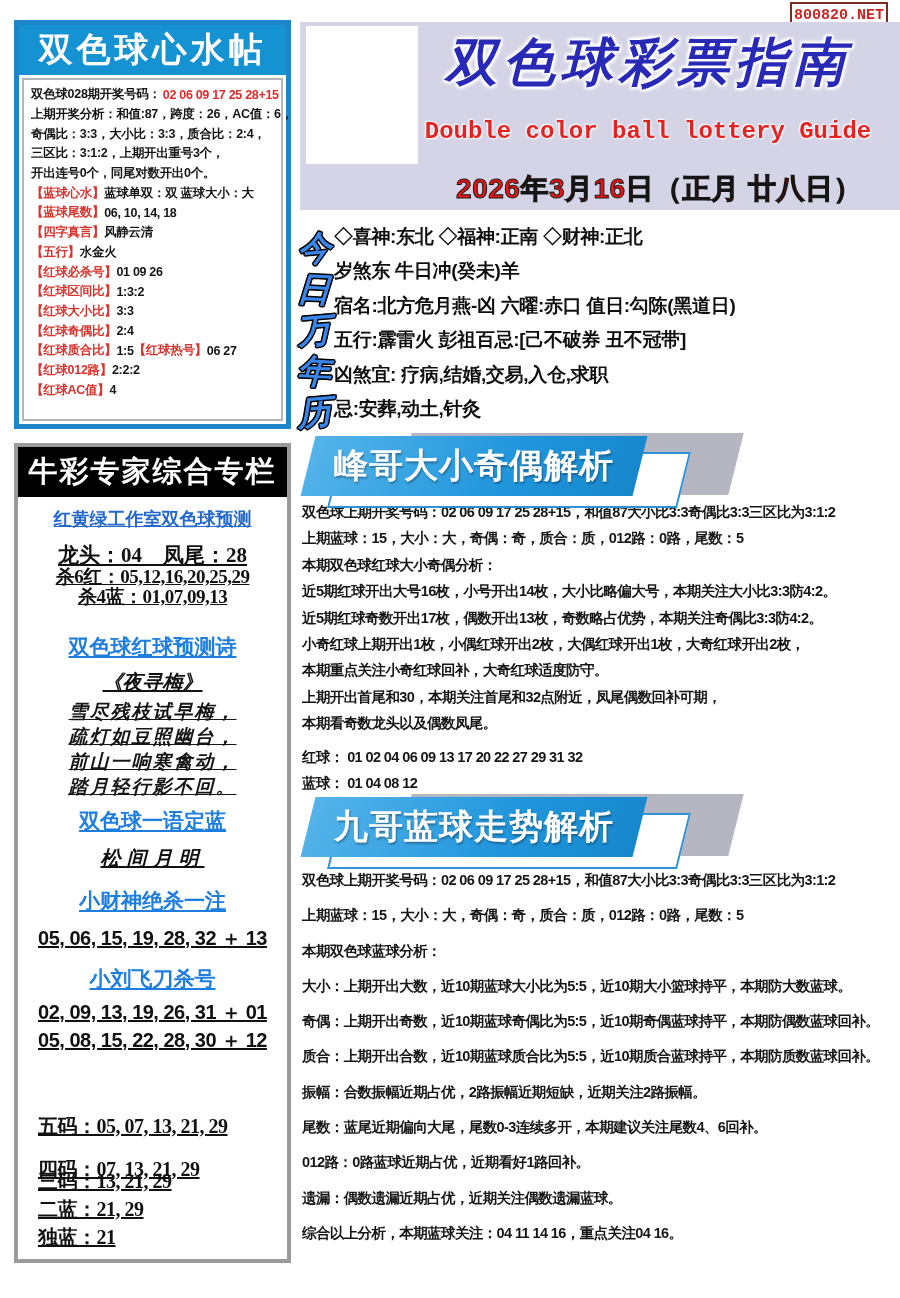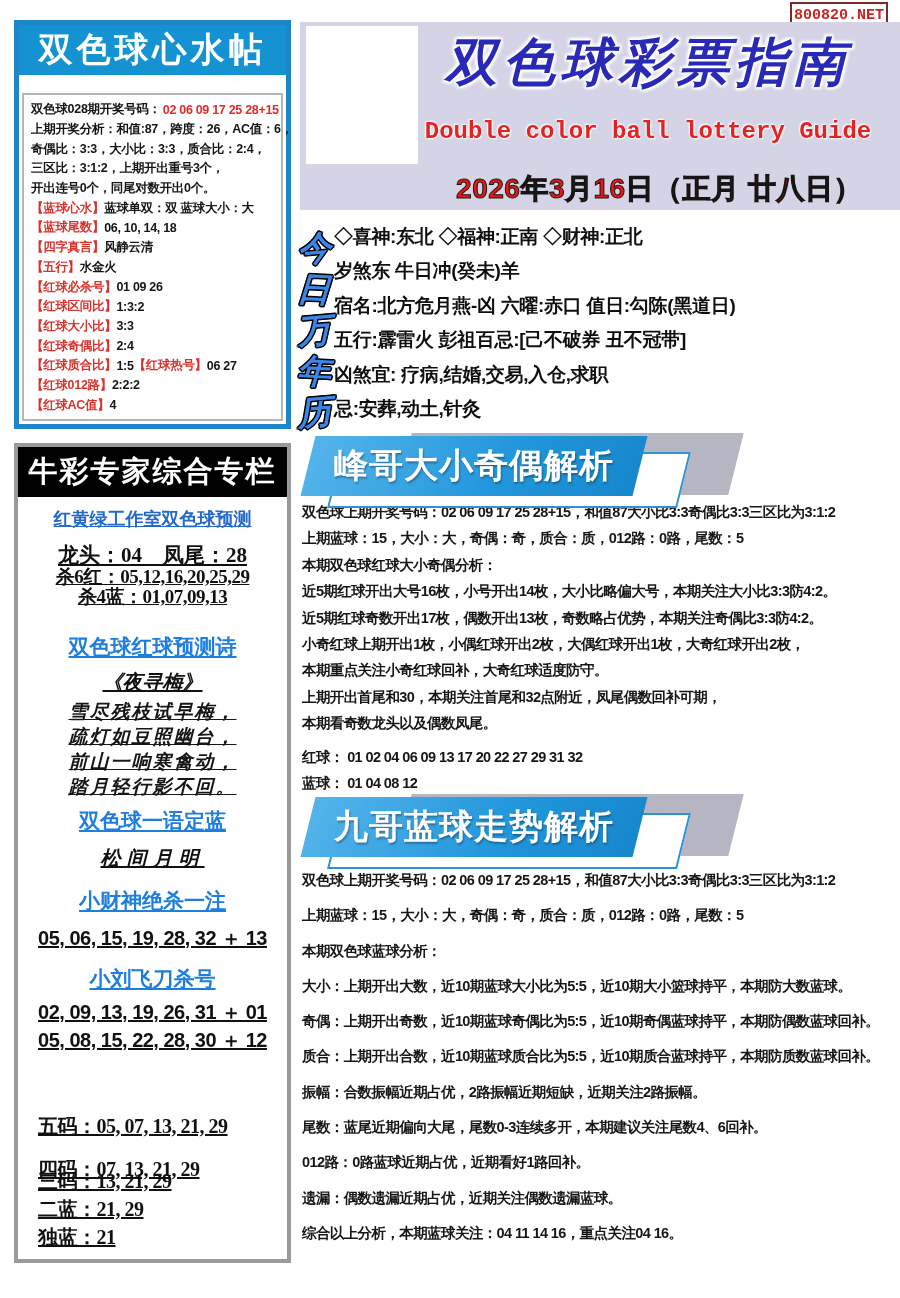--- a/index.html
+++ b/index.html
@@ -6,21 +6,21 @@
   body { background:#ffffff; font-family:"Liberation Sans", sans-serif; }
   .page { position:relative; width:900px; height:1298px; background:#ffffff; overflow:hidden; }
 
   
   .badge { position:absolute; left:790px; top:2px; width:98px; height:26px;
     border:2px solid #7c2a24; color:#cc2420; background:#fff;
     font:bold 15px "Liberation Mono", monospace; display:flex; align-items:center; justify-content:center; }
 
   
   .panel1 { position:absolute; left:14px; top:20px; width:277px; height:409px;
-    border:5px solid #1d86c8; background:#fff; display:flex; flex-direction:column;gap:15px; }
+    border:5px solid #1d86c8; background:#fff; display:flex; flex-direction:column; }
   .p1-header { height:50px; background:#1492d2; color:#fff; display:flex; align-items:center; justify-content:center;
     font:bold 34px "Liberation Serif", serif; letter-spacing:4px; }
   .p1-content { flex:1; margin:3px; border:2px solid #b5b5b5; background:#fff; padding:5px 4px 0 7px; }
   .p1-line { height:19.7px; white-space:nowrap; font:bold 12.5px "Liberation Sans", sans-serif;
     color:#151515; letter-spacing:-0.3px; display:flex; align-items:center; }
   .p1-line .rednum { color:#e22a2a; margin-left:2px; }
   .p1-line .tag { color:#d8342e; }
 
   
   .panel2 { position:absolute; left:14px; top:443px; width:277px; height:820px;

